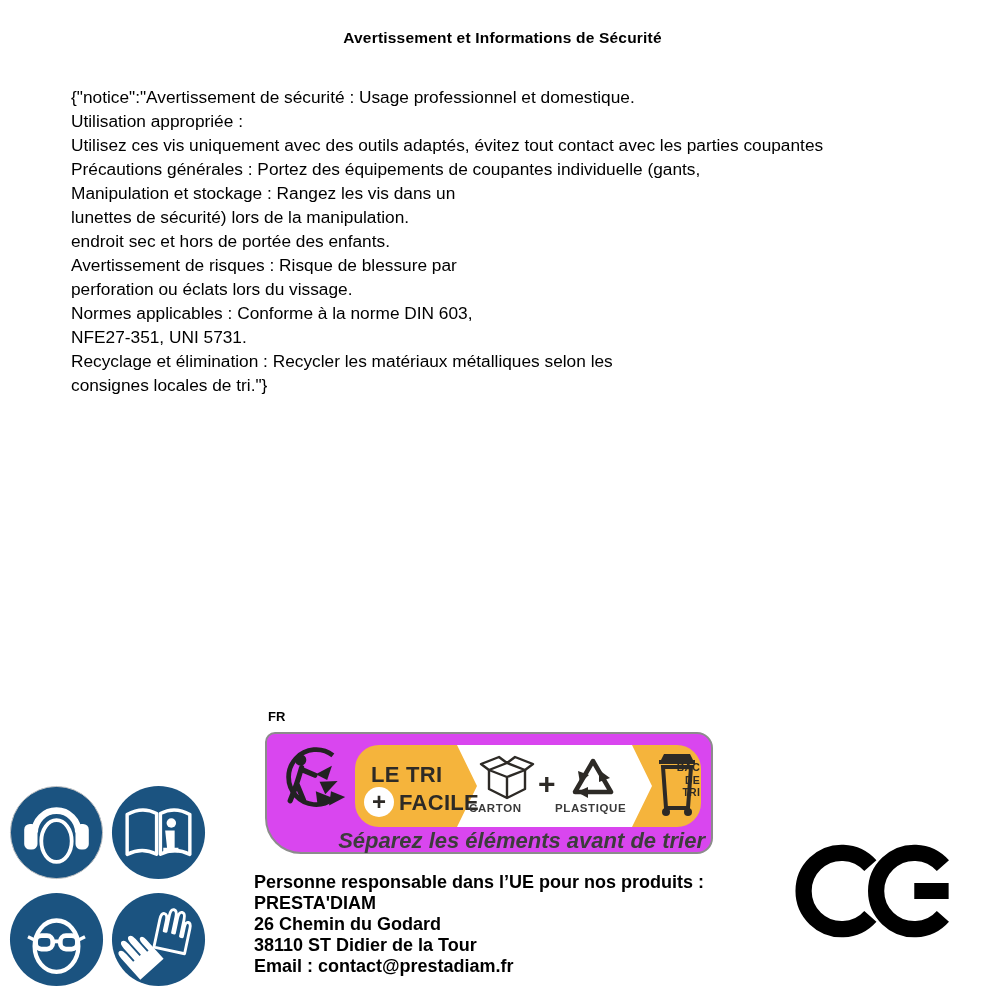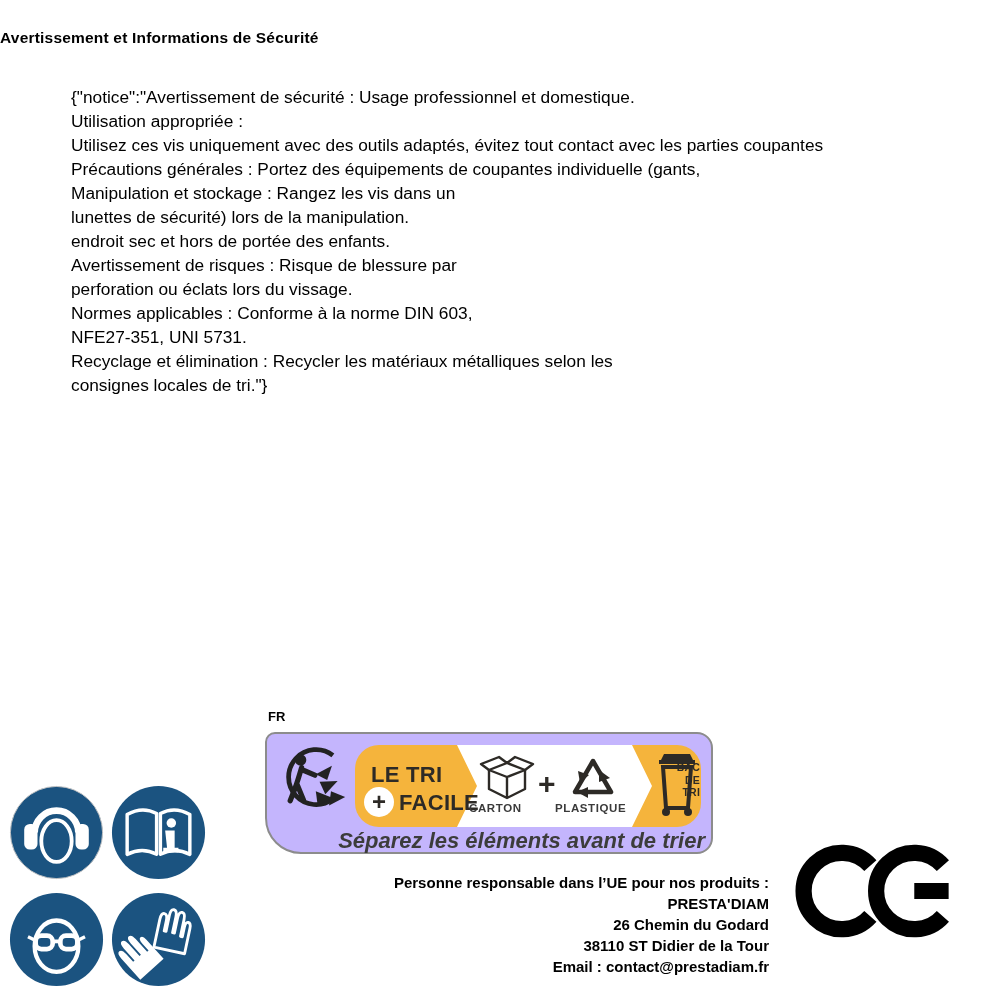--- a/index.html
+++ b/index.html
@@ -1,41 +1,41 @@
 <!DOCTYPE html>
 <html><head>
 <meta charset="utf-8">
 <style>
   html,body{margin:0;padding:0;background:#fff;}
   .page{position:relative;width:1005px;height:1005px;background:#fff;overflow:hidden;
         font-family:"Liberation Sans", sans-serif;color:#000;}
   .abs{position:absolute;}
-  .page-title{top:29px;left:0;width:1005px;
+  .page-title{top:29px;left:0;width:1005px;text-align:center;
               font-size:15.5px;font-weight:bold;letter-spacing:.2px;}
   .notice{top:85px;left:71px;width:895px;font-size:17.3px;line-height:24px;}
   .notice div{white-space:pre;}
   
   .picto{position:absolute;}
   
   .fr-code{left:268px;top:709px;font-size:13px;font-weight:bold;color:#000000;}
-  .infotri{left:265px;top:732px;width:448px;height:122px;background:#c4b5fd;
+  .infotri{left:265px;top:732px;width:448px;height:122px;background:#d946ef;
            border:2px solid #8c8c8c;box-sizing:border-box;
            border-radius:10px 16px 16px 36px;}
   .infotri .in{position:absolute;}
   .ink{color:#2d2a26;}
   .headline{font-size:22px;font-weight:800;letter-spacing:.3px;}
   .plus-circle{width:30px;height:30px;border-radius:50%;background:#fff;
                text-align:center;line-height:29px;font-size:24px;font-weight:800;}
   .mat-label{font-size:11.5px;font-weight:bold;letter-spacing:.6px;color:#3a3a3a;text-align:left;}
   .mat-plus{font-size:30px;font-weight:800;}
   .bin-text{width:46px;text-align:right;font-size:10.5px;font-weight:800;line-height:12.5px;letter-spacing:.2px;}
   .tagline{font-size:22px;font-style:italic;font-weight:700;color:#3c3c3b;}
   
-  .contact{top:872px;left:264px;width:505px;text-align:right;
-           font-size:15px;font-weight:bold;line-height:21px;}
+  .contact{top:872px;left:254px;width:505px;text-align:left;
+           font-size:18px;font-weight:bold;line-height:21px;}
 </style>
 </head>
 <body>
 
 <div class="page">
 
   <div class="abs page-title">Avertissement et Informations de Sécurité</div>
 
   <div class="abs notice">
     <div>{"notice":"Avertissement de sécurité : Usage professionnel et domestique.</div>

